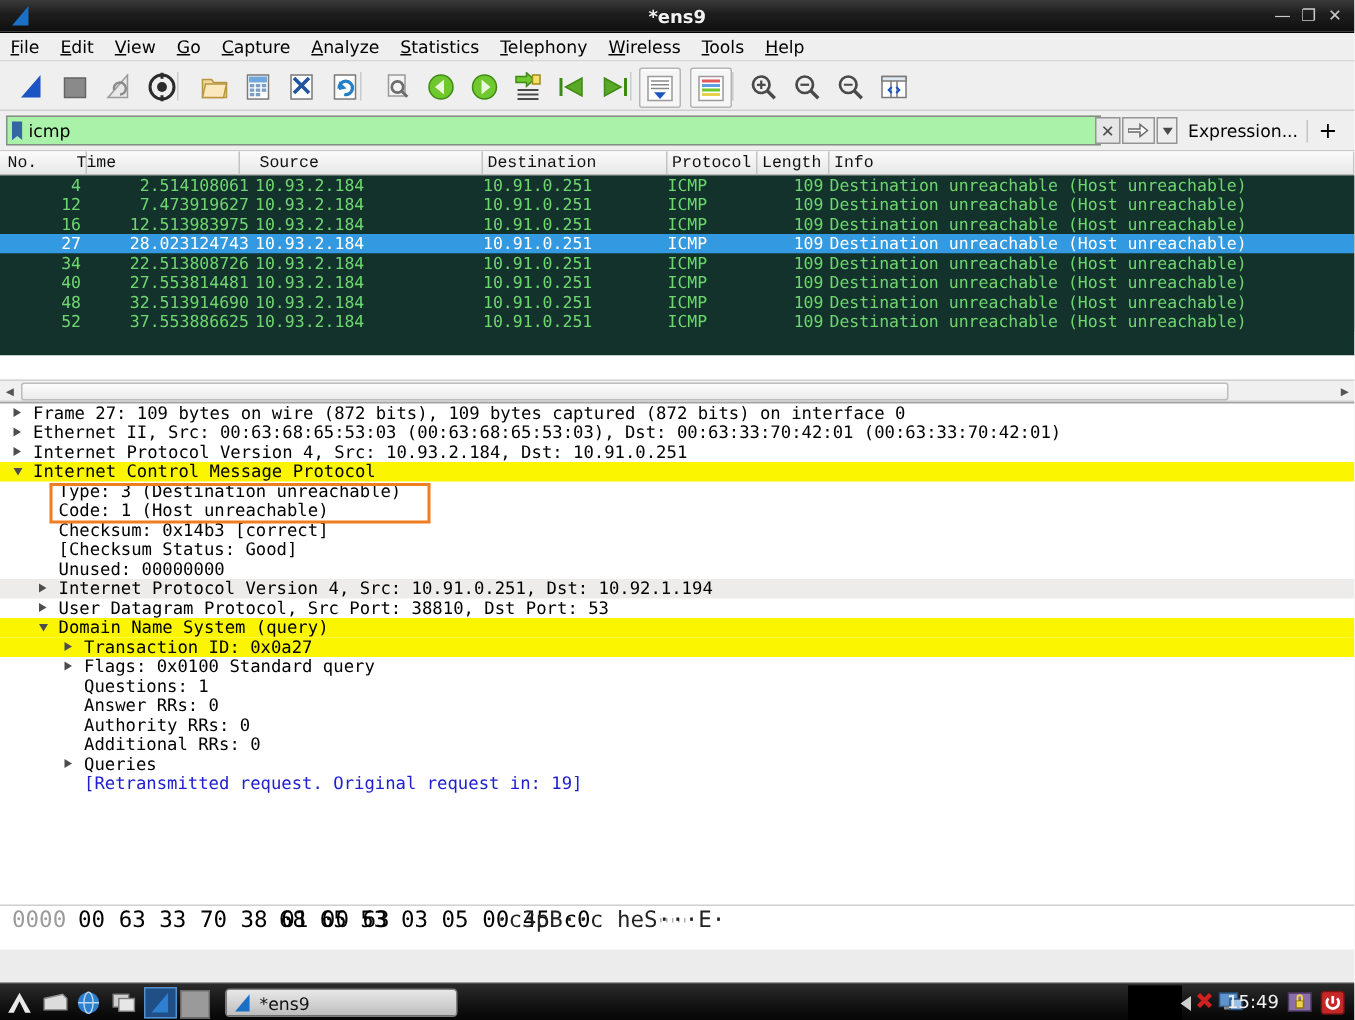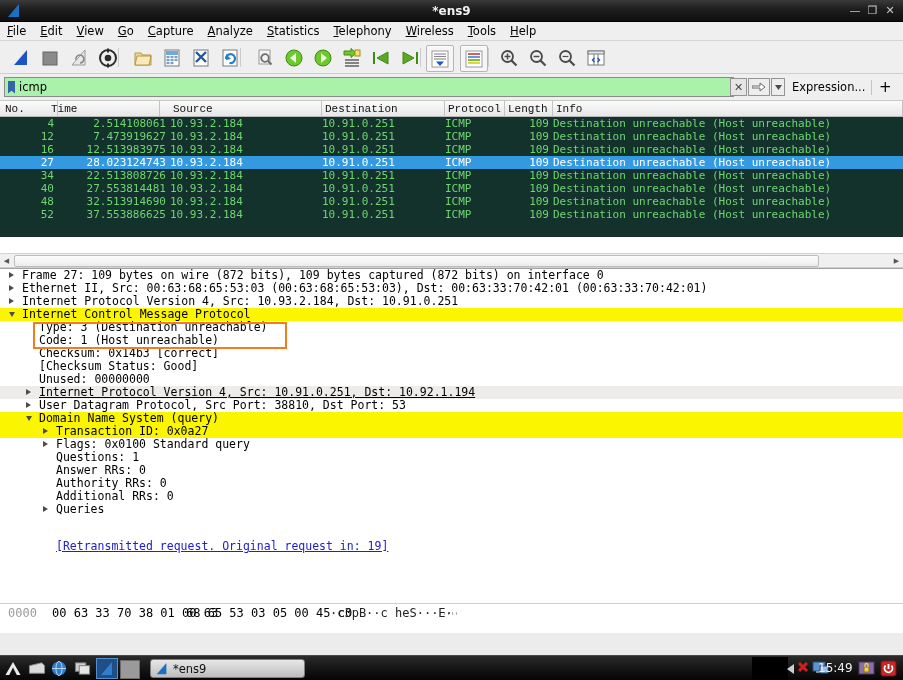--- a/index.html
+++ b/index.html
@@ -191,37 +191,37 @@
   .arrow.right {
     border-left: 5px solid #4d4d4d; border-top: 3.5px solid transparent;
     border-bottom: 3.5px solid transparent; width: 0; height: 0;
   }
   .arrow.down {
     border-top: 5px solid #4d4d4d; border-left: 3.5px solid transparent;
     border-right: 3.5px solid transparent; width: 0; height: 0; top: 4px;
   }
   .dtext { position: absolute; top: 0; height: 13px; }
   .dtext.link {
-    color: #2020d0; text-decoration: underline; margin-top: 24px;
+    color: #2020d0; 
   }
   .hlbox {
     position: absolute; left: 33px; top: 322px; width: 254px; height: 27px;
     border: 2px solid #f07d20; box-sizing: border-box; pointer-events: none;
   }
 
   
   .hexpane {
     position: absolute; left: 0; top: 603px; width: 903px; height: 30px;
     background: #ffffff; border-top: 1px solid #d0d0d0; box-sizing: border-box;
   }
   .hexgrip { position: absolute; left: 440px; top: 1px; width: 24px; height: 3px; }
   .hexgrip i { display: inline-block; width: 1px; height: 3px; background: #b0b0b0; margin-right: 3px; }
   .hexrow {
     position: relative; height: 13px; line-height: 13px;
-    font-family: "DejaVu Sans Mono", monospace; font-size: 12px; color: #000;
+    font-family: "DejaVu Sans Mono", monospace; font-size: 15px; color: #000;
     white-space: pre;
   }
   .hex-off { position: absolute; left: 8px; color: #9a9a9a; }
   .hex-b1 { position: absolute; left: 52px; }
   .hex-b2 { position: absolute; left: 186px; }
   .hex-ascii { position: absolute; left: 330px; color: #222; }
 
   
   .statusbar {
     position: absolute; left: 0; top: 633px; width: 903px; height: 22px;
@@ -599,21 +599,21 @@
         <div class="dtext" style="left: 39px;">Checksum: 0x14b3 [correct]</div>
       </div>
       <div class="drow">
         <div class="dtext" style="left: 39px;">[Checksum Status: Good]</div>
       </div>
       <div class="drow">
         <div class="dtext" style="left: 39px;">Unused: 00000000</div>
       </div>
       <div class="drow gray">
         <div class="arrow right" style="left: 26px;"></div>
-        <div class="dtext" style="left: 39px; text-decoration: underline;">Internet Protocol Version 4, Src: 10.91.0.251, Dst: 10.92.1.194</div>
+        <div class="dtext" style="left: 39px;">Internet Protocol Version 4, Src: 10.91.0.251, Dst: 10.92.1.194</div>
       </div>
       <div class="drow">
         <div class="arrow right" style="left: 26px;"></div>
         <div class="dtext" style="left: 39px;">User Datagram Protocol, Src Port: 38810, Dst Port: 53</div>
       </div>
       <div class="drow yellow">
         <div class="arrow down" style="left: 26px;"></div>
         <div class="dtext" style="left: 39px;">Domain Name System (query)</div>
       </div>
       <div class="drow yellow">

